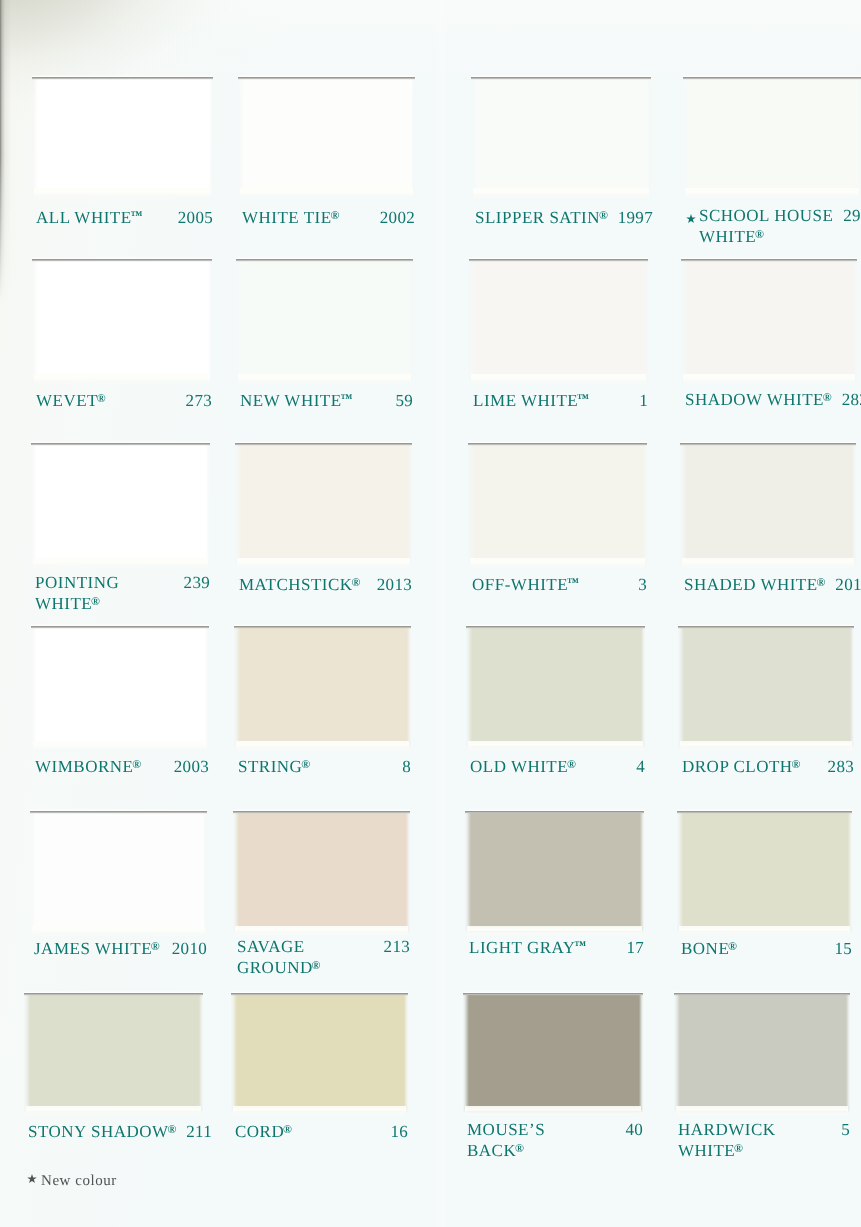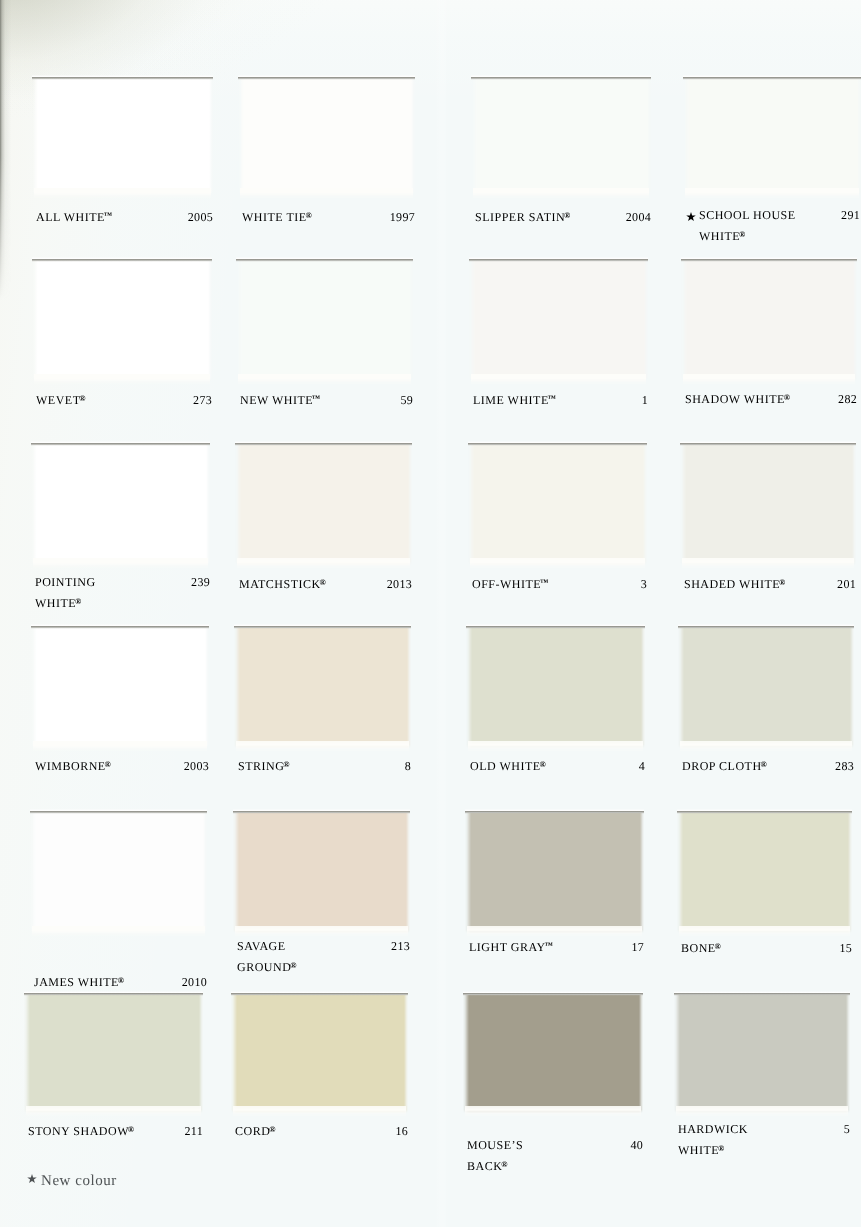--- a/index.html
+++ b/index.html
@@ -34,21 +34,21 @@
              -webkit-mask-image:linear-gradient(90deg, rgba(0,0,0,0) 0px, rgba(0,0,0,0.20) 2px, #000 6px, #000 calc(100% - 4px), rgba(0,0,0,0.28) calc(100% - 1.5px), rgba(0,0,0,0) 100%),
                         linear-gradient(180deg, #000 0%, #000 calc(100% - 4.5px), rgba(0,0,0,0.55) calc(100% - 3px), rgba(0,0,0,0) calc(100% - 1px));
              -webkit-mask-composite:source-in;
              mask-image:linear-gradient(90deg, rgba(0,0,0,0) 0px, rgba(0,0,0,0.20) 2px, #000 6px, #000 calc(100% - 4px), rgba(0,0,0,0.28) calc(100% - 1.5px), rgba(0,0,0,0) 100%),
                         linear-gradient(180deg, #000 0%, #000 calc(100% - 4.5px), rgba(0,0,0,0.55) calc(100% - 3px), rgba(0,0,0,0) calc(100% - 1px));
              mask-composite:intersect;}
   .chip-under{position:absolute;left:2px;width:calc(100% - 4px);background:#fdfdfa;z-index:2;
      -webkit-mask-image:linear-gradient(180deg, rgba(0,0,0,0.9) 0%, #000 38%, rgba(0,0,0,0.45) 66%, rgba(0,0,0,0) 100%);
      mask-image:linear-gradient(180deg, rgba(0,0,0,0.9) 0%, #000 38%, rgba(0,0,0,0.45) 66%, rgba(0,0,0,0) 100%);}
   .label{position:absolute;left:4px;top:0;width:calc(100% - 4px);
-         font-size:12px;letter-spacing:0.5px;color:#000000;line-height:19px;
+         font-size:17px;letter-spacing:0.5px;color:#0f766e;line-height:19px;
          transform:translateZ(0);}
   .lrow{display:flex;justify-content:space-between;align-items:baseline;white-space:nowrap;}
   .lnum{padding-left:10px;letter-spacing:0.3px;}
   sup.mk{font-size:0.7em;vertical-align:0.34em;letter-spacing:0;font-weight:700;margin-left:-1.2px;}
   .star{display:inline-block;position:absolute;left:-13px;top:2.5px;}
   .label.hang{left:16px;width:calc(100% - 17px);}
   .footnote{position:absolute;font-size:15px;color:#4f5355;letter-spacing:0.55px;white-space:nowrap;padding-left:14px;
          transform:translateZ(0);}
   .footnote .star{left:0;top:-1.5px;}
 </style>
@@ -74,34 +74,34 @@
     </div>
     <div class="cell" style="left: 238px; top: 76px; width: 177px;">
       <div class="chip" style="width: 177px; height: 119px;">
         <div class="chip-under" style="top:112px;height:11px;"></div>
         <div class="chip-rule"></div>
         <div class="chip-fill" style="height:117.5px;background:#fdfdfb"></div>
       </div>
       <div class="label" style="top: 130px;">
         <div class="lrow">
           <span class="lname"><span>WHITE TIE</span><sup class="mk">®</sup></span>
-          <span class="lnum">1997</span>
+          <span class="lnum">2002</span>
         </div>
       </div>
     </div>
     <div class="cell" style="left: 471px; top: 76px; width: 180px;">
       <div class="chip" style="width: 180px; height: 119px;">
         <div class="chip-under" style="top:112px;height:11px;"></div>
         <div class="chip-rule"></div>
         <div class="chip-fill" style="height:117.5px;background:#f8fbf8"></div>
       </div>
       <div class="label" style="top: 130px;">
         <div class="lrow">
           <span class="lname"><span>SLIPPER SATIN</span><sup class="mk">®</sup></span>
-          <span class="lnum">2004</span>
+          <span class="lnum">1997</span>
         </div>
       </div>
     </div>
     <div class="cell" style="left: 683px; top: 76px; width: 178px;">
       <div class="chip" style="width: 178px; height: 119px;">
         <div class="chip-under" style="top:112px;height:11px;"></div>
         <div class="chip-rule"></div>
         <div class="chip-fill" style="height:117.5px;background:#f8faf6"></div>
       </div>
       <div class="label hang" style="top: 130px;">
@@ -274,21 +274,21 @@
           <span class="lnum">283</span>
         </div>
       </div>
     </div>
     <div class="cell" style="left: 30px; top: 810px; width: 177px;">
       <div class="chip" style="width: 177px; height: 123px;">
         <div class="chip-under" style="top:116px;height:11px;"></div>
         <div class="chip-rule"></div>
         <div class="chip-fill" style="height:121.5px;background:#fdfdfd"></div>
       </div>
-      <div class="label" style="top: 127px; margin-top: 34px;">
+      <div class="label" style="top: 127px;">
         <div class="lrow">
           <span class="lname"><span>JAMES WHITE</span><sup class="mk">®</sup></span>
           <span class="lnum">2010</span>
         </div>
       </div>
     </div>
     <div class="cell" style="left: 233px; top: 810px; width: 177px;">
       <div class="chip" style="width: 177px; height: 123px;">
         <div class="chip-under" style="top:116px;height:11px;"></div>
         <div class="chip-rule"></div>
@@ -355,21 +355,21 @@
           <span class="lnum">16</span>
         </div>
       </div>
     </div>
     <div class="cell" style="left: 463px; top: 992px; width: 180px;">
       <div class="chip" style="width: 180px; height: 121px;">
         <div class="chip-under" style="top:114px;height:11px;"></div>
         <div class="chip-rule"></div>
         <div class="chip-fill" style="height:119.5px;background:#a39e8d"></div>
       </div>
-      <div class="label" style="top: 128px; margin-top: 16px;">
+      <div class="label" style="top: 128px;">
         <div class="lrow">
           <span class="lname"><span>MOUSE’S</span></span>
           <span class="lnum">40</span>
         </div>
         <div class="lrow">
           <span><span>BACK</span><sup class="mk">®</sup></span>
         </div>
       </div>
     </div>
     <div class="cell" style="left: 674px; top: 992px; width: 176px;">

